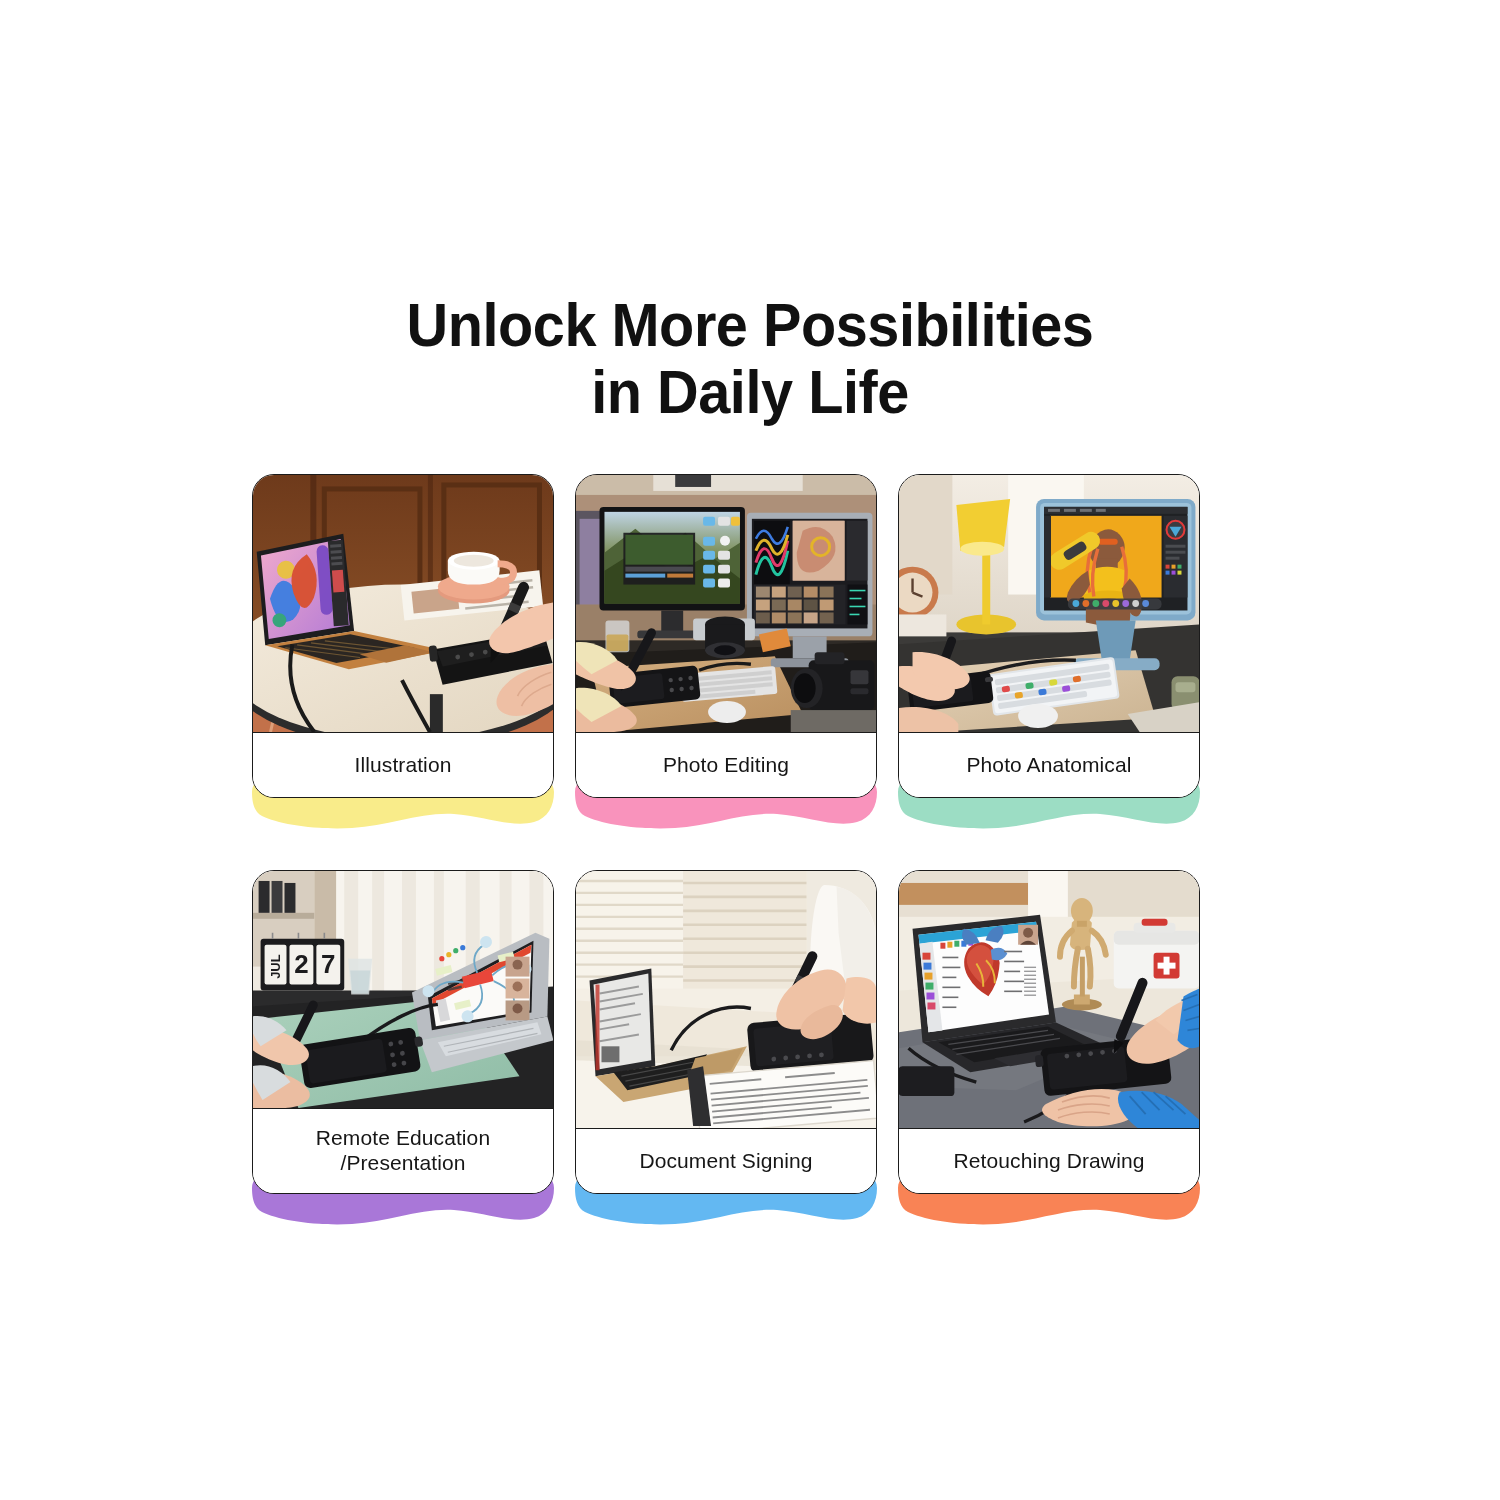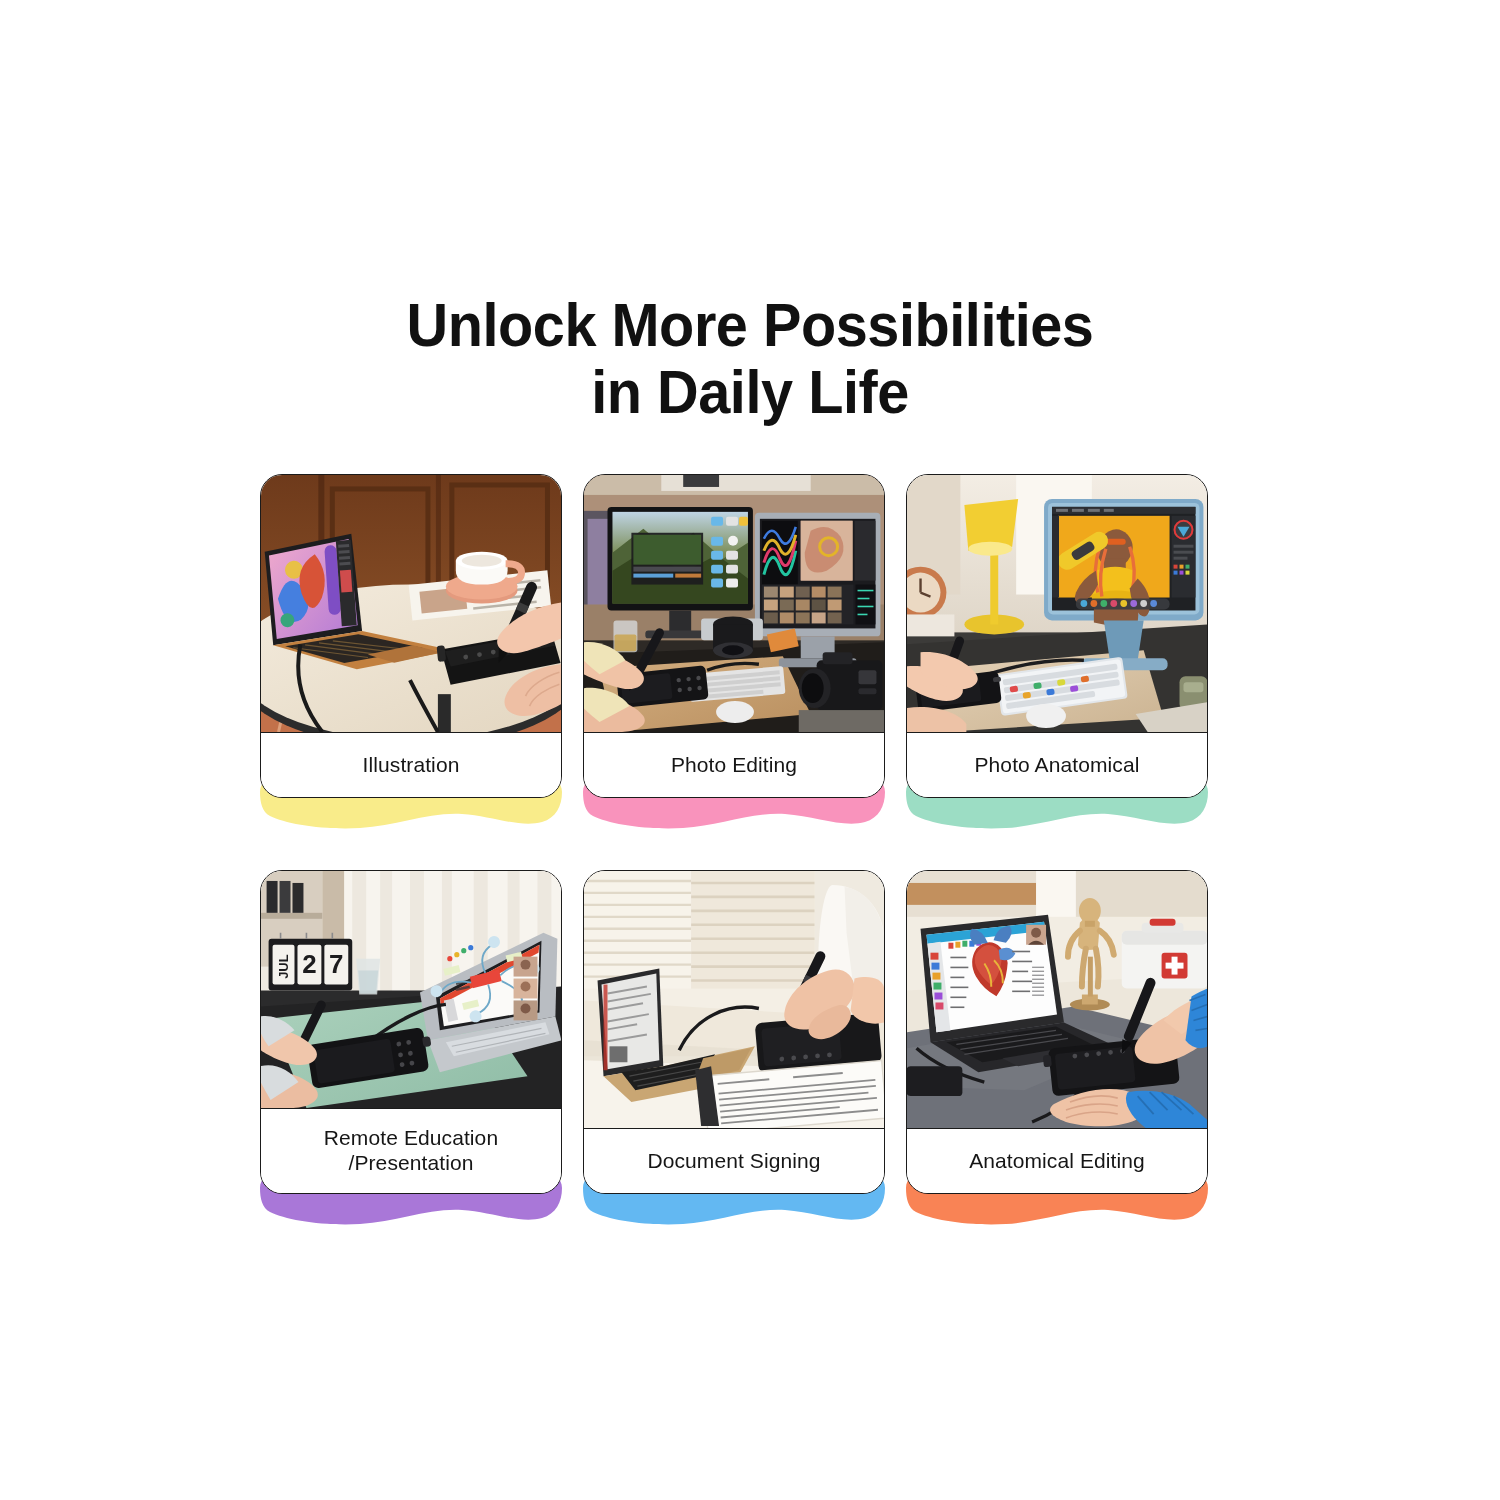--- a/index.html
+++ b/index.html
@@ -33,21 +33,21 @@
     letter-spacing: -0.5px;
     transform: scaleX(0.93);
     transform-origin: center top;
   }
   .heading .line { display: block; white-space: pre; }
 
   
   .grid {
     position: absolute;
     top: 474px;
-    left: 260px;
+    left: 252px;
     width: 972px;
     display: grid;
     grid-template-columns: repeat(3, 302px);
     grid-template-rows: 358px 358px;
     column-gap: 21px;
     row-gap: 38px;
   }
 
   .card {
     position: relative;
@@ -1043,19 +1043,19 @@
                 <path d="M244,222 L262,240"></path>
                 <path d="M256,222 L276,240"></path>
                 <path d="M268,226 L288,244"></path>
               </g>
 
             <rect x="0" y="196" width="56" height="30" rx="4" fill="#1D1D20"></rect>
             <path d="M0,216 L302,236 L302,258 L0,258 Z" fill="#E8E2D6" opacity=".0"></path>
           </svg>
         </div>
         <div class="caption">
-          <span class="caption-text">Anatomical Editing</span>
+          <span class="caption-text">Retouching Drawing</span>
         </div>
       </div>
     </div>
 
   </div>
 </div>
 
 </body></html>

